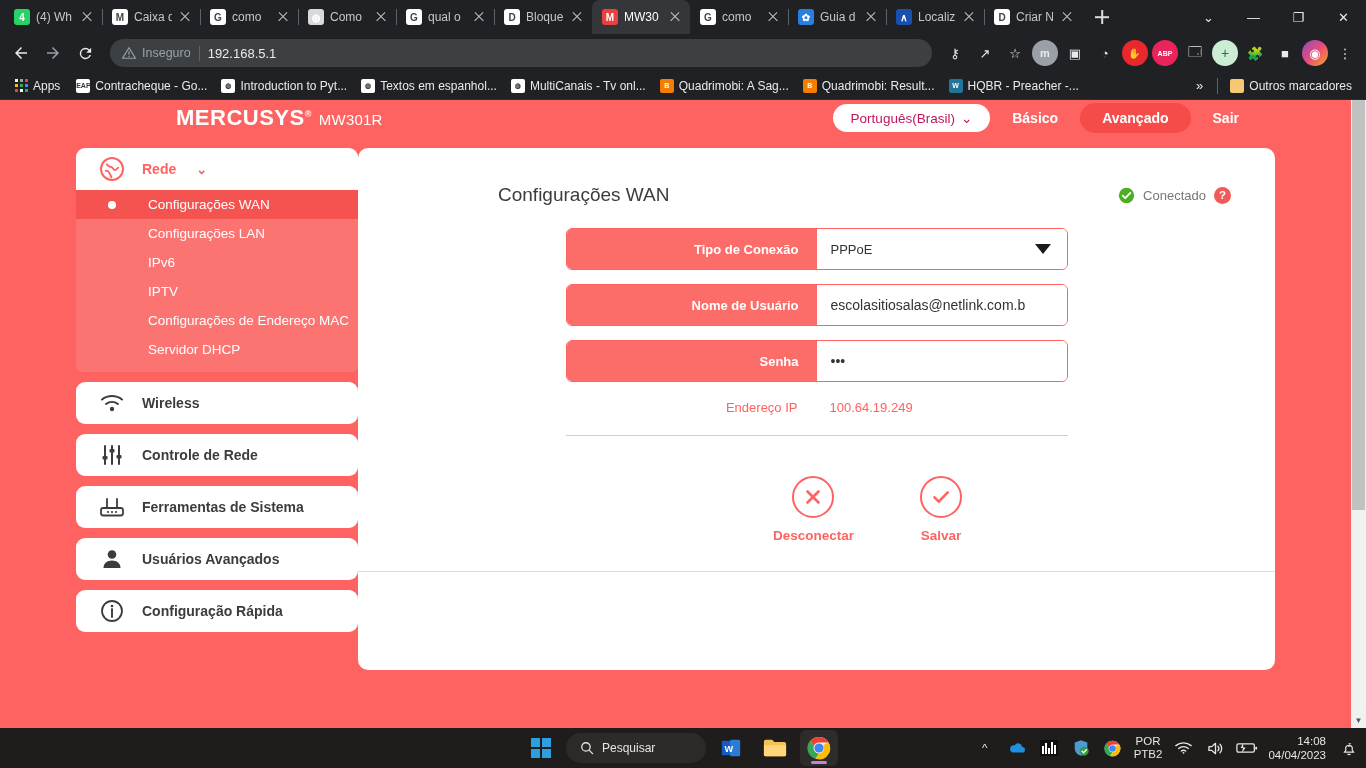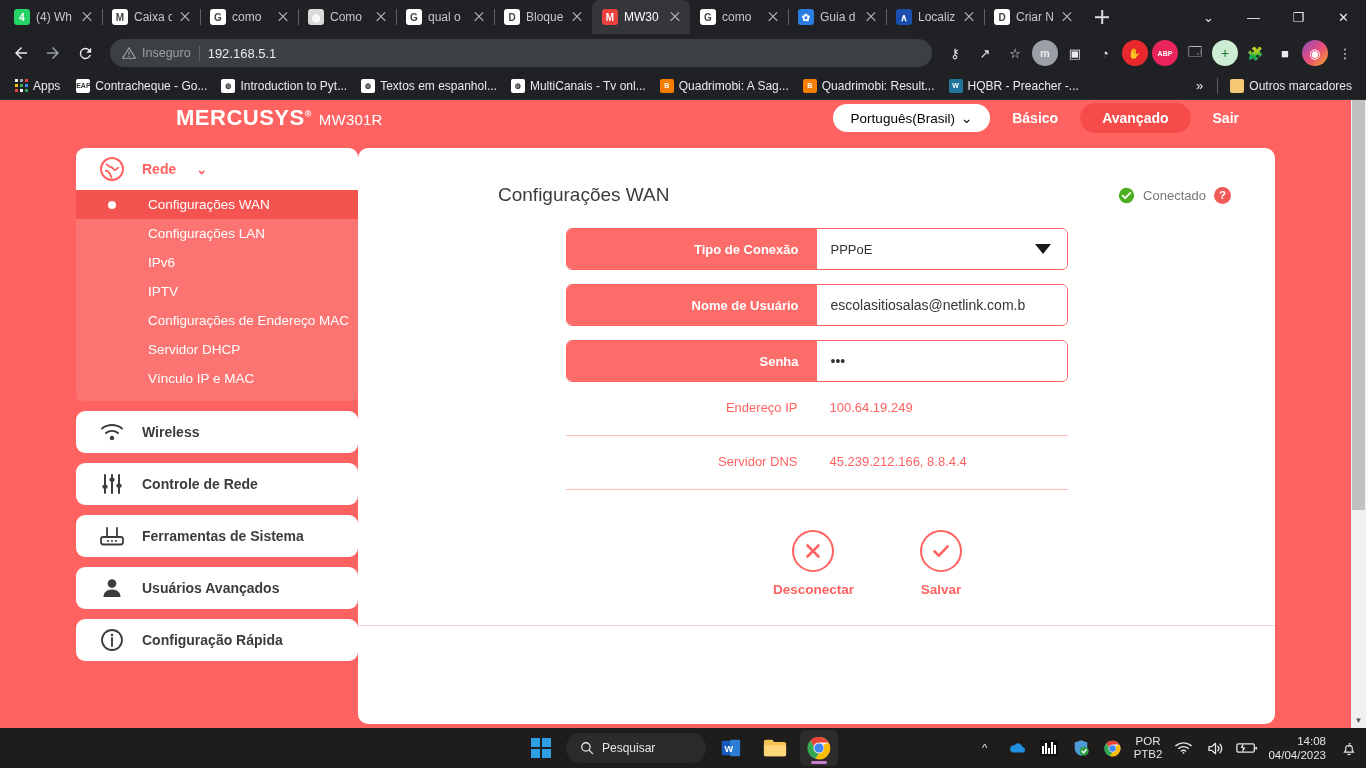--- a/index.html
+++ b/index.html
@@ -117,21 +117,21 @@
   .brand { display:flex; align-items:baseline; gap:7px; }
   .brand-main {
     font-size: 22px; font-weight: 800; letter-spacing: .5px;
     font-family: "Liberation Sans", sans-serif; color:#fff;
   }
   .brand-main sup { font-size: 9px; vertical-align: super; }
   .brand-model { font-size: 15px; color:#fff; font-weight:400; letter-spacing:.2px; }
 
   .header-right { margin-left:auto; display:flex; align-items:center; gap:0; }
   .lang-pill {
-    background:#fff; color:#000000; border-radius: 16px;
+    background:#fff; color:#be185d; border-radius: 16px;
     padding: 6px 18px; font-size: 13.5px; display:flex; align-items:center; gap:6px;
   }
   .hdr-link {
     color:#fff; font-size: 14px; font-weight:700; padding: 7px 22px;
     border-radius: 16px;
   }
   .hdr-link.active { background:#f54c4a; }
 
   .body-area { display:flex; padding: 12px 0 0 0; }
 
@@ -481,26 +481,20 @@
                 <span class="dot-wrap">
                   <span class="dot"></span>
                 </span>
                 <span>Configurações de Endereço MAC</span>
               </div>
               <div class="subitem">
                 <span class="dot-wrap">
                   <span class="dot"></span>
                 </span>
                 <span>Servidor DHCP</span>
-              </div>
-              <div class="subitem">
-                <span class="dot-wrap">
-                  <span class="dot"></span>
-                </span>
-                <span>Vínculo IP e MAC</span>
               </div>
             </div>
 
           <div class="menu-card">
             <span class="menu-ico">
               <svg width="24" height="20" viewBox="0 0 24 20">
                   <path d="M2 6.5A16 16 0 0 1 22 6.5" fill="none" stroke="#3c3c3c" stroke-width="2" stroke-linecap="round"></path>
                   <path d="M6 11A10 10 0 0 1 18 11" fill="none" stroke="#3c3c3c" stroke-width="2" stroke-linecap="round"></path>
                   <circle cx="12" cy="16" r="2.2" fill="#3c3c3c"></circle>
                 </svg>
@@ -594,24 +588,20 @@
                     <input type="text" value="•••" style="">
                   </div>
                 </div>
               </div>
 
             <div id="info-container">
                 <div class="info-row">
                   <div class="info-label">Endereço IP</div>
                   <div class="info-value">100.64.19.249</div>
                 </div>
-                <div class="info-row">
-                  <div class="info-label">Servidor DNS</div>
-                  <div class="info-value">45.239.212.166, 8.8.4.4</div>
-                </div>
               </div>
 
             <div class="actions">
               <div class="action">
                 <span class="action-circle">
                   <svg width="22" height="22" viewBox="0 0 22 22">
                       <path d="M5.5 5.5l11 11M16.5 5.5l-11 11" stroke="#ff6361" stroke-width="2.6" stroke-linecap="round"></path>
                     </svg>
                 </span>
                 <span class="action-label">Desconectar</span>

